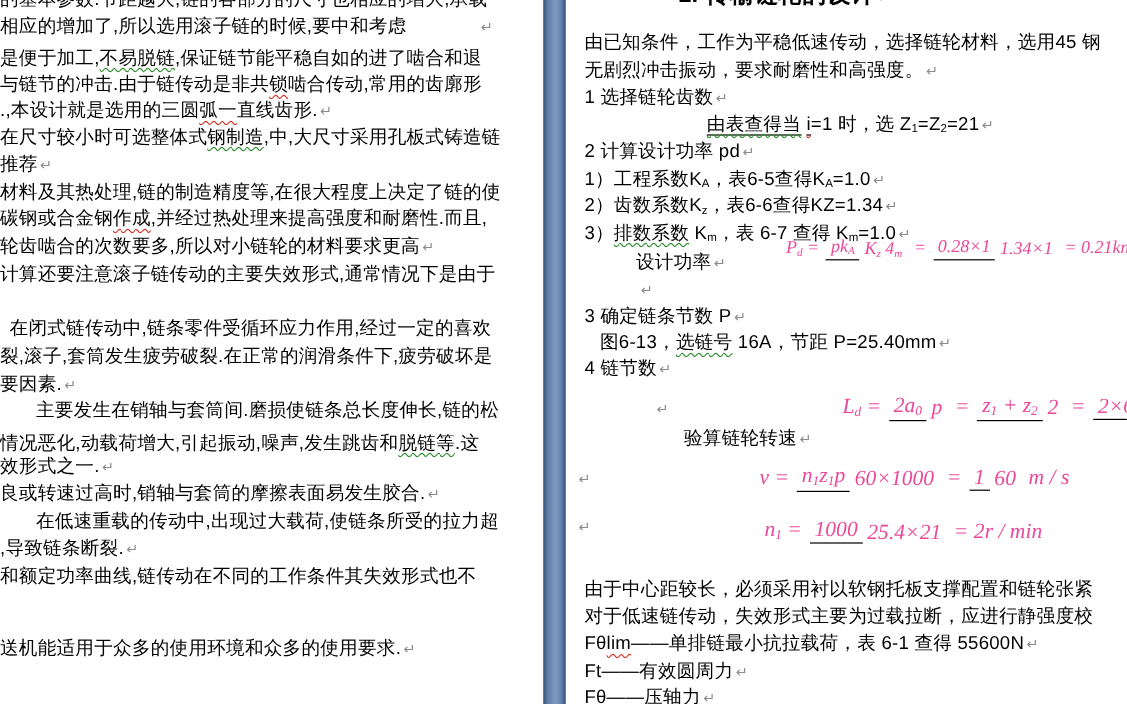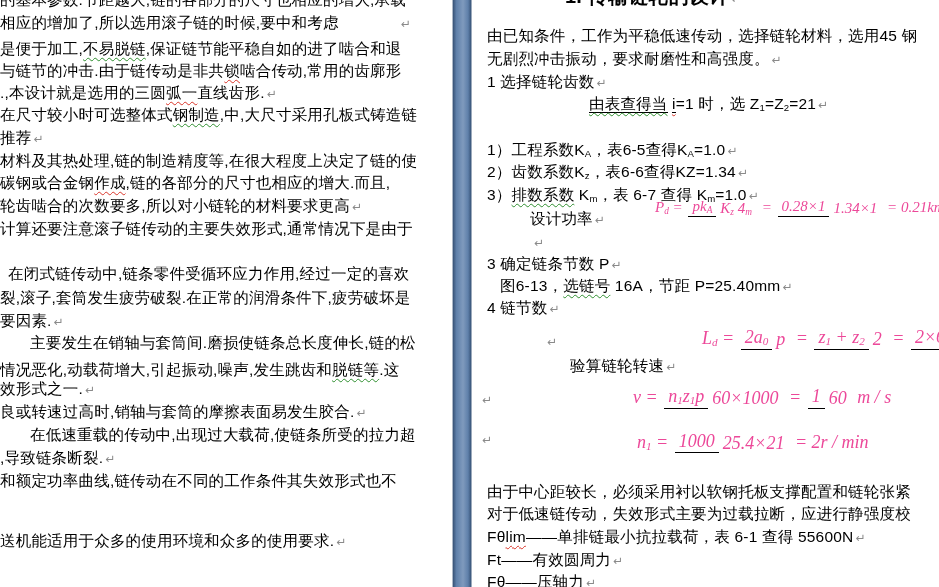--- a/index.html
+++ b/index.html
@@ -43,21 +43,21 @@
 
 <div id="left-page" class="page">
     <div class="tl" style="left: 0px; top: -11px;"><span>的基本参数.节距越大,链的各部分的尺寸也相应的增大,承载</span></div>
     <div class="tl" style="left: 0px; top: 12px;"><span>相应的增加了,所以选用滚子链的时候,要中和考虑</span><span class="pil" style="margin-left: 62px;">↵</span></div>
     <div class="tl" style="left: 0px; top: 38px;"><span>是便于加工,</span><span class="sq-green">不易脱链</span><span>,保证链节能平稳自如的进了啮合和退</span></div>
     <div class="tl" style="left: 0px; top: 60px;"><span>与链节的冲击.由于链传动是非共</span><span class="sq-red">锁</span><span>啮合传动,常用的齿廓形</span></div>
     <div class="tl" style="left: 0px; top: 82px;"><span>.,本设计就是选用的三圆</span><span class="sq-red">弧一</span><span>直线齿形.</span><span class="pil">↵</span></div>
     <div class="tl" style="left: 0px; top: 104px;"><span>在尺寸较小时可选整体式</span><span class="sq-green">钢制造</span><span>,中,大尺寸采用孔板式铸造链</span></div>
     <div class="tl" style="left: 0px; top: 127px; text-align: center;"><span>推荐</span><span class="pil">↵</span></div>
     <div class="tl" style="left: 0px; top: 150px;"><span>材料及其热处理,链的制造精度等,在很大程度上决定了链的使</span></div>
-    <div class="tl" style="left: 0px; top: 172px;"><span>碳钢或合金钢</span><span class="sq-red">作成</span><span>,链的各部分的尺寸也相应的增大.而且,</span></div>
+    <div class="tl" style="left: 0px; top: 172px;"><span>碳钢或合金钢</span><span class="sq-red">作成</span><span>,并经过热处理来提高强度和耐磨性.而且,</span></div>
     <div class="tl" style="left: 0px; top: 195px;"><span>轮齿啮合的次数要多,所以对小链轮的材料要求更高</span><span class="pil">↵</span></div>
     <div class="tl" style="left: 8px; top: 263px;"><span>在闭式链传动中,链条零件受循环应力作用,经过一定的喜欢</span></div>
     <div class="tl" style="left: 0px; top: 218px;"><span>计算还要注意滚子链传动的主要失效形式,通常情况下是由于</span></div>
     <div class="tl" style="left: 0px; top: 287px;"><span>裂,滚子,套筒发生疲劳破裂.在正常的润滑条件下,疲劳破坏是</span></div>
     <div class="tl" style="left: 0px; top: 310px;"><span>要因素.</span><span class="pil">↵</span></div>
     <div class="tl" style="left: 30px; top: 332px;"><span>主要发生在销轴与套筒间.磨损使链条总长度伸长,链的松</span></div>
     <div class="tl" style="left: 0px; top: 359px;"><span>情况恶化,动载荷增大,引起振动,噪声,发生跳齿和</span><span class="sq-green">脱链等</span><span>.这</span></div>
     <div class="tl" style="left: 0px; top: 378px;"><span>效形式之一.</span><span class="pil">↵</span></div>
     <div class="tl" style="left: 0px; top: 401px;"><span>良或转速过高时,销轴与套筒的摩擦表面易发生胶合.</span><span class="pil">↵</span></div>
     <div class="tl" style="left: 30px; top: 424px;"><span>在低速重载的传动中,出现过大载荷,使链条所受的拉力超</span></div>
@@ -65,20 +65,21 @@
     <div class="tl" style="left: 0px; top: 530px;"><span>送机能适用于众多的使用环境和众多的使用要求.</span><span class="pil">↵</span></div>
     <div class="tl" style="left: 0px; top: 470px;"><span>和额定功率曲线,链传动在不同的工作条件其失效形式也不</span></div>
   </div>
 <div id="page-divider"></div>
 <div id="right-page" class="page">
     <div class="tl bold" style="left: 93px; top: -14px; font-size: 20px;"><span>1. 传输链轮的设计</span><span class="pil">↵</span></div>
     <div class="tl" style="left: 15px; top: 25px;"><span>由已知条件，工作为平稳低速传动，选择链轮材料，选用45 钢</span></div>
     <div class="tl" style="left: 15px; top: 48px;"><span>无剧烈冲击振动，要求耐磨性和高强度。</span><span class="pil">↵</span></div>
     <div class="tl" style="left: 15px; top: 71px;"><span>1 选择链轮齿数</span><span class="pil">↵</span></div>
     <div class="tl" style="left: 117px; top: 93px;"><span class="sq-green ul-solid">由表查得当</span><span> </span><span class="sq-red ul-solid">i</span><span>=1 时，选 Z</span><span class="sb">1</span><span>=Z</span><span class="sb">2</span><span>=21</span><span class="pil">↵</span></div>
+    <div class="tl" style="left: 15px; top: 116px;"><span>2 计算设计功率 pd</span><span class="pil">↵</span></div>
     <div class="tl" style="left: 15px; top: 139px;"><span>1）工程系数K</span><span class="sb">A</span><span>，表6-5查得K</span><span class="sb">A</span><span>=1.0</span><span class="pil">↵</span></div>
     <div class="tl" style="left: 15px; top: 161px;"><span>2）齿数系数K</span><span class="sb">z</span><span>，表6-6查得KZ=1.34</span><span class="pil">↵</span></div>
     <div class="tl" style="left: 15px; top: 184px;"><span>3）</span><span class="sq-green">排数系数</span><span> K</span><span class="sb">m</span><span>，表 6-7 查得 K</span><span class="sb">m</span><span>=1.0</span><span class="pil">↵</span></div>
     <div class="tl" style="left: 58px; top: 208px;"><span>设计功率</span><span class="pil">↵</span></div>
     <div class="tl" style="left: 60px; top: 231px;"><span class="pil">↵</span></div>
     <div class="tl" style="left: 15px; top: 253px;"><span>3 确定链条节数 P</span><span class="pil">↵</span></div>
     <div class="tl" style="left: 28px; top: 275px;"><span>图6-13，</span><span class="sq-green">选链号</span><span> 16A，节距 P=25.40mm</span><span class="pil">↵</span></div>
     <div class="tl" style="left: 15px; top: 297px;"><span>4 链节数</span><span class="pil">↵</span></div>
     <div class="tl" style="left: 73px; top: 330px;"><span class="pil">↵</span></div>
     <div class="tl" style="left: 98px; top: 355px;"><span>验算链轮转速</span><span class="pil">↵</span></div>

